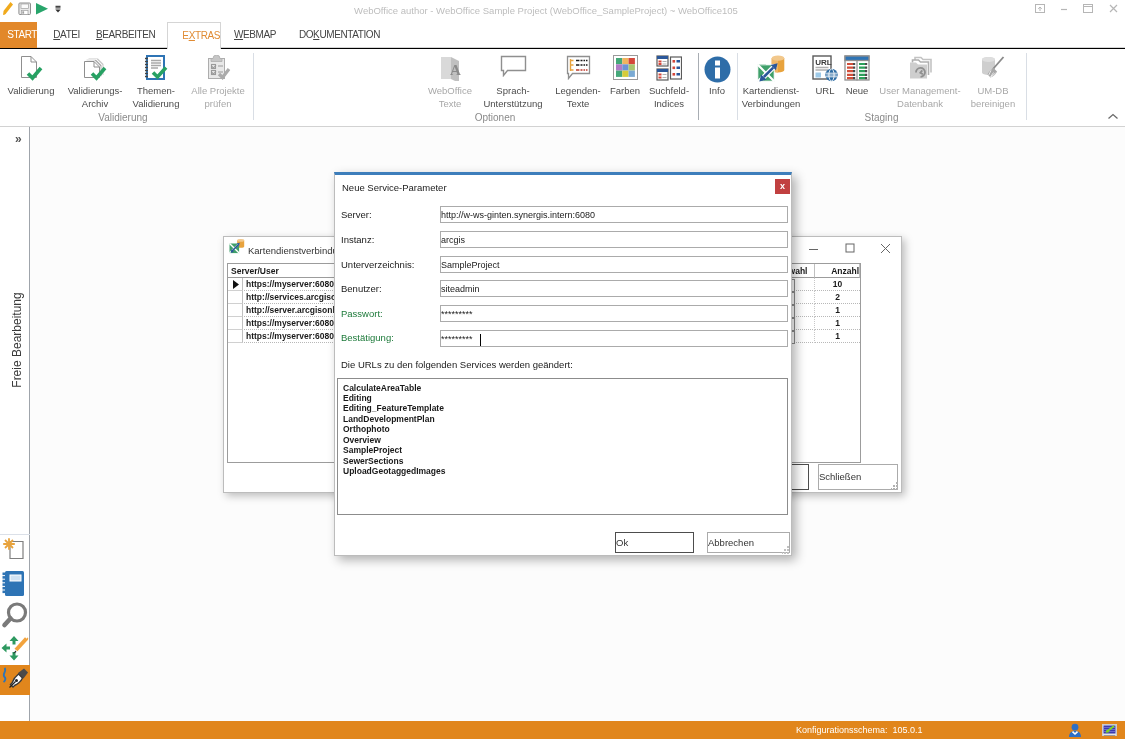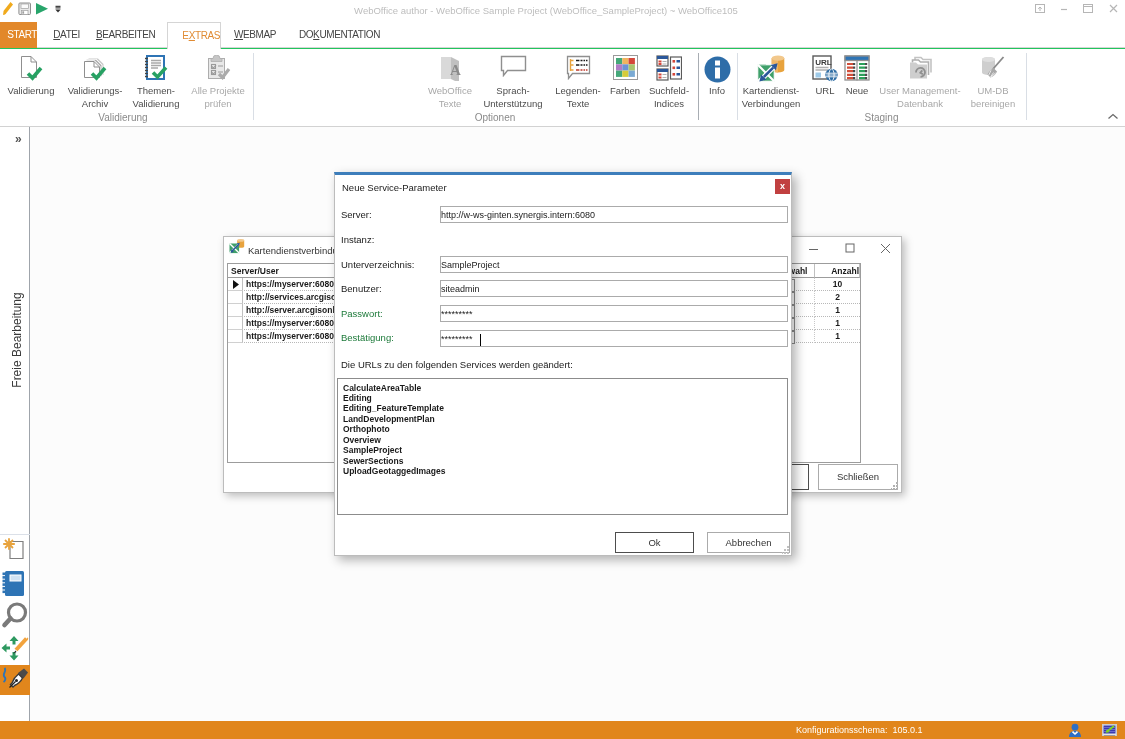--- a/index.html
+++ b/index.html
@@ -1,17 +1,17 @@
 <!DOCTYPE html>
 <html><head>
 <meta charset="utf-8">
 <style>
 *{margin:0;padding:0;box-sizing:border-box}
 html,body{width:1125px;height:739px;overflow:hidden}
-#app{position:relative;width:1125px;height:739px;font-family:"Liberation Sans",sans-serif;background:#22c55e;overflow:hidden}
+#app{position:relative;width:1125px;height:739px;font-family:"Liberation Sans",sans-serif;background:#000000;overflow:hidden}
 
 .titlebar{position:absolute;left:0;top:0;width:1125px;height:22px;background:#fff}
 .qat{position:absolute;left:0;top:0;height:22px}
 .title{position:absolute;left:353px;top:5px;width:386px;text-align:center;font-size:9.5px;color:#bdbdbd;white-space:nowrap}
 .winbtn{position:absolute;top:0;color:#b6b6b6}
 
 .tabs{position:absolute;left:0;top:22px;width:1125px;height:26px;background:#fff;border-bottom:1px solid #d5d5d5}
 .tab{position:absolute;top:0;height:26px;line-height:26px;font-size:10px;color:#444;text-align:right;letter-spacing:-0.4px}
 .tab u{text-decoration:underline}
 .tab.start{left:0;width:37px;background:#e2882a;color:#fff}
@@ -35,21 +35,21 @@
 
 .dlg2{position:absolute;left:223px;top:109px;width:679px;height:257px;background:#fff;border:1px solid #bcbcbc;box-shadow:3px 3px 8px rgba(0,0,0,.25)}
 .dlg2 .dtitle{position:absolute;left:24px;top:8px;font-size:9.5px;color:#333}
 .dlg1{position:absolute;left:334px;top:45px;width:458px;height:384px;background:#fff;border:1px solid #bcbcbc;border-top:3px solid #3d7ebb;box-shadow:4px 4px 10px rgba(0,0,0,.3);z-index:5}
 .dlg1 .dtitle{position:absolute;left:7px;top:7px;font-size:9.5px;color:#222}
 .closebtn{position:absolute;right:1px;top:4px;width:15px;height:15px;background:#c14040;color:#fff;font-size:9px;line-height:15px;text-align:center;font-weight:bold}
 .frow{position:absolute;left:6px;font-size:9.5px;color:#1a1a1a}
 .frow.green{color:#1d7a3a}
 .finput{position:absolute;left:105px;width:348px;height:17px;border:1px solid #ababab;background:#fff;font-size:9px;color:#1a1a1a;line-height:16px;white-space:nowrap}
 .listbox{position:absolute;left:2px;top:203px;width:451px;height:137px;border:1px solid #8c8c8c;background:#fff;font-size:8.5px;font-weight:bold;color:#1a1a1a;line-height:10.45px;padding:3.5px 0 0 5px}
-.btn{position:absolute;height:21px;background:#fff;border:1px solid #ababab;font-size:9.5px;color:#333;text-align:center;line-height:19px}
+.btn{position:absolute;height:21px;background:#fff;border:1px solid #ababab;font-size:9.5px;color:#333;text-align:left;line-height:19px}
 .btn.default{border:1px solid #4d4d4d}
 
 .grid{position:absolute;left:3px;top:26px;width:634px;height:200px;border:1px solid #9c9c9c;background:#fff;overflow:hidden}
 .ghead{position:absolute;top:0;height:14px;border-bottom:1px solid #9c9c9c;border-right:1px solid #c0c0c0;font-size:8.5px;font-weight:bold;color:#1a1a1a;line-height:14px;white-space:nowrap;overflow:hidden}
 .grow{position:absolute;left:0;width:632px;height:13px;font-size:8.5px;font-weight:bold;line-height:13px;color:#1a1a1a}
 .gmark{position:absolute;left:0;top:0;width:15px;height:13px;border-bottom:1px solid #d0d0d0;border-right:1px solid #c0c0c0}
 .gmark svg{position:absolute;left:4px;top:2px}
 .gurl{position:absolute;left:16px;top:0;width:521px;height:13px;border-bottom:1px dotted #b8b8b8;white-space:nowrap;overflow:hidden;padding-left:2px}
 .gchk{position:absolute;left:538px;top:0;width:49px;height:13px;border-bottom:1px dotted #b8b8b8;border-right:1px dotted #c8c8c8}
 .gchk:after{content:"";position:absolute;left:16px;top:0.5px;width:11px;height:11px;border:1px solid #8f8f8f;background:#fff}
@@ -379,20 +379,21 @@
             <rect x="-1" y="6" width="2" height="2"></rect>
           </g>
         </svg>
     </div>
     <div class="dlg1">
       <div class="dtitle">Neue Service-Parameter</div>
       <div class="closebtn">x</div>
       <div class="frow" style="top:34px">Server:</div>
       <div class="finput" style="top:31px">http://w-ws-ginten.synergis.intern:6080</div>
       <div class="frow" style="top:59px">Instanz:</div>
+      <div class="finput" style="top:56px">arcgis</div>
       <div class="frow" style="top:84px">Unterverzeichnis:</div>
       <div class="finput" style="top:81px">SampleProject</div>
       <div class="frow" style="top:108px">Benutzer:</div>
       <div class="finput" style="top:105px">siteadmin</div>
       <div class="frow green" style="top:133px">Passwort:</div>
       <div class="finput" style="top:130px">*********</div>
       <div class="frow green" style="top:157px">Bestätigung:</div>
       <div class="finput" style="top:155px">*********<span style="position:absolute;left:39px;top:2.5px;width:1px;height:12px;background:#000"></span></div>
       <div class="frow" style="top:184px">Die URLs zu den folgenden Services werden geändert:</div>
       <div class="listbox">CalculateAreaTable<br>Editing<br>Editing_FeatureTemplate<br>LandDevelopmentPlan<br>Orthophoto<br>Overview<br>SampleProject<br>SewerSections<br>UploadGeotaggedImages</div>

